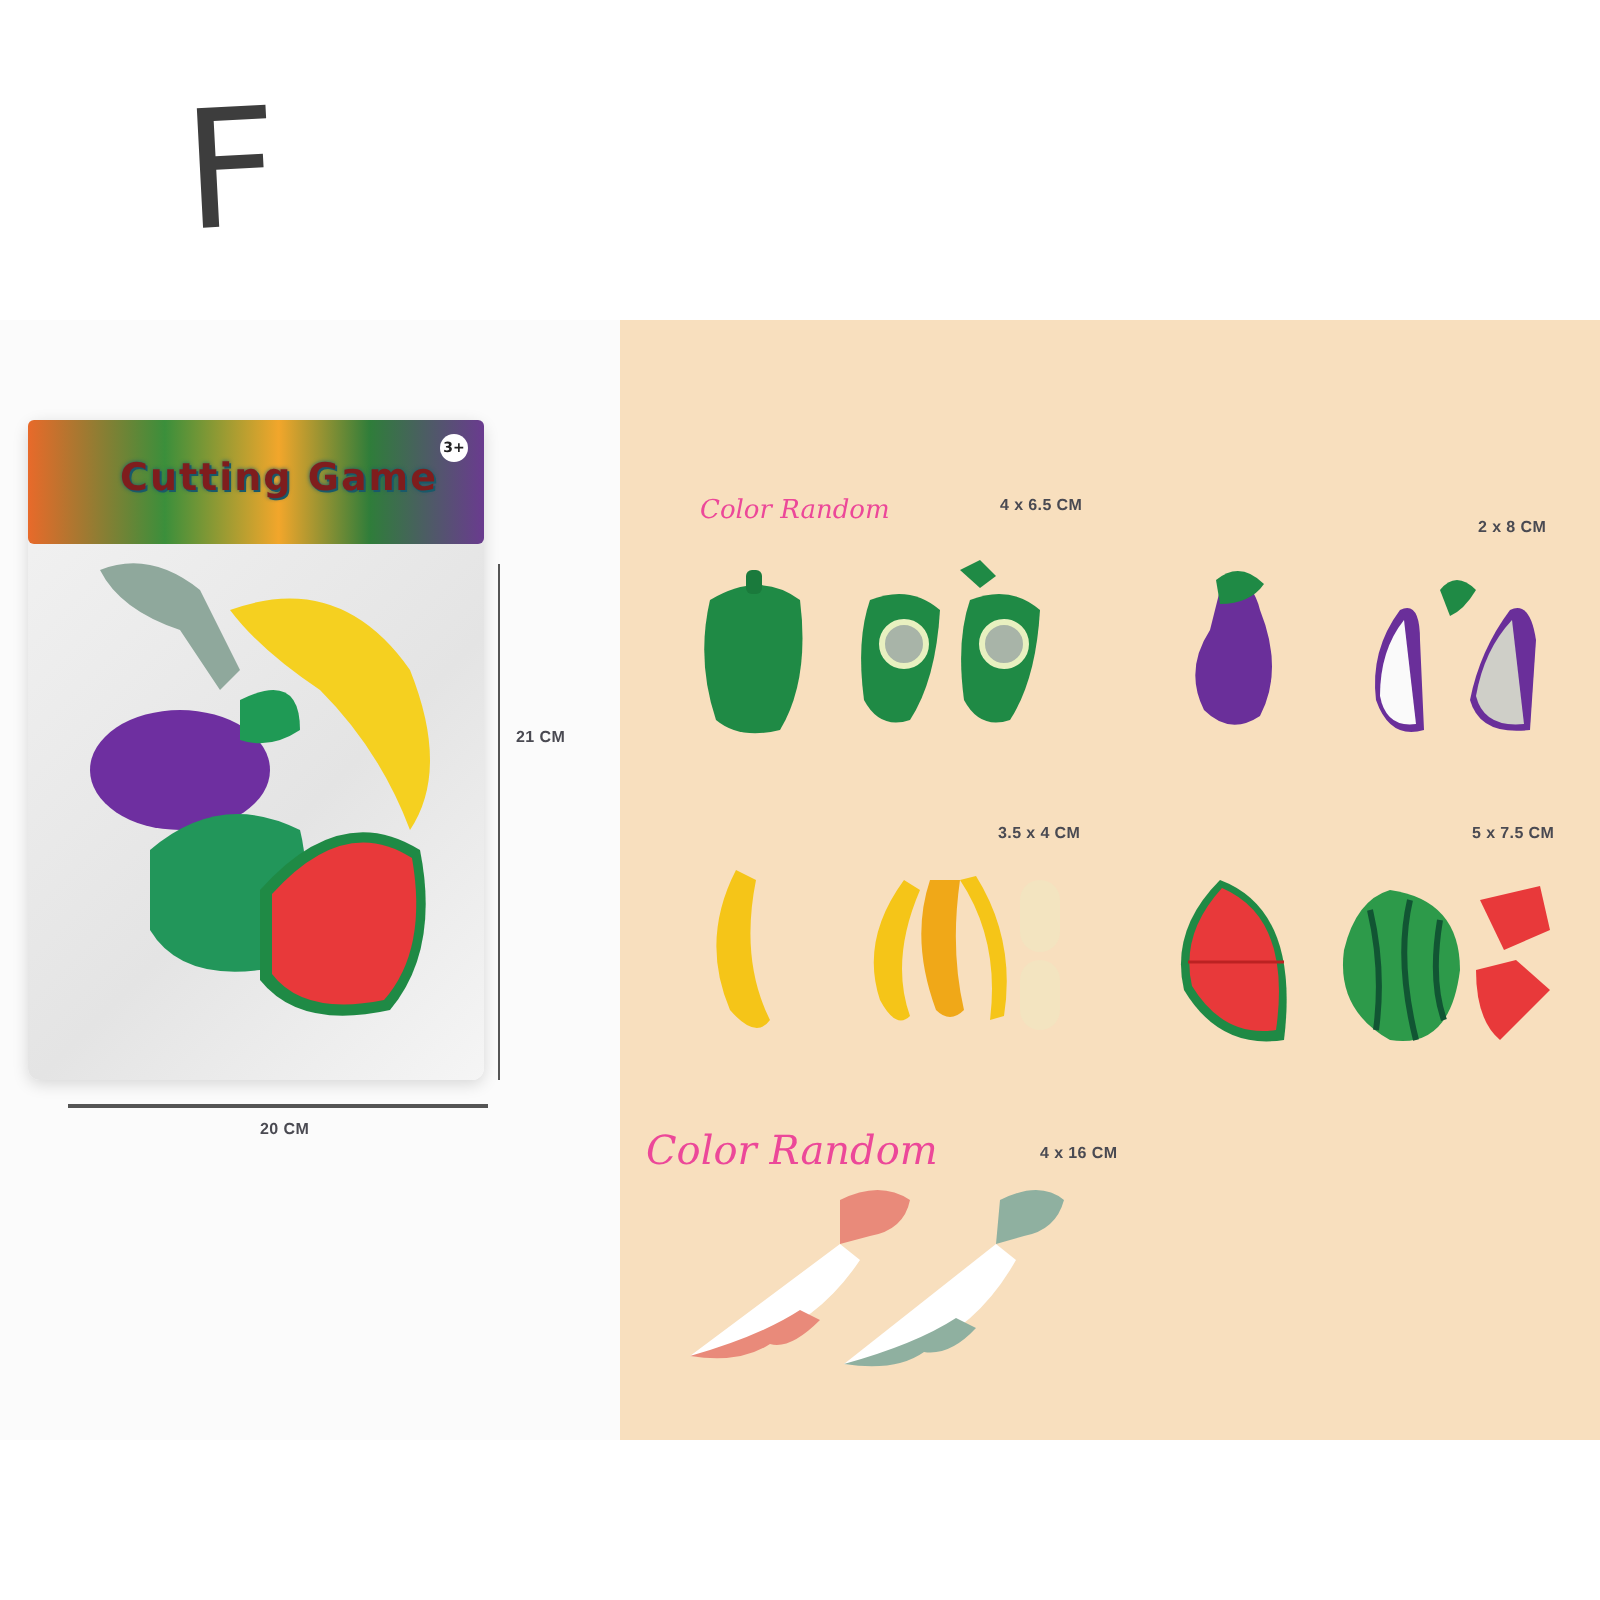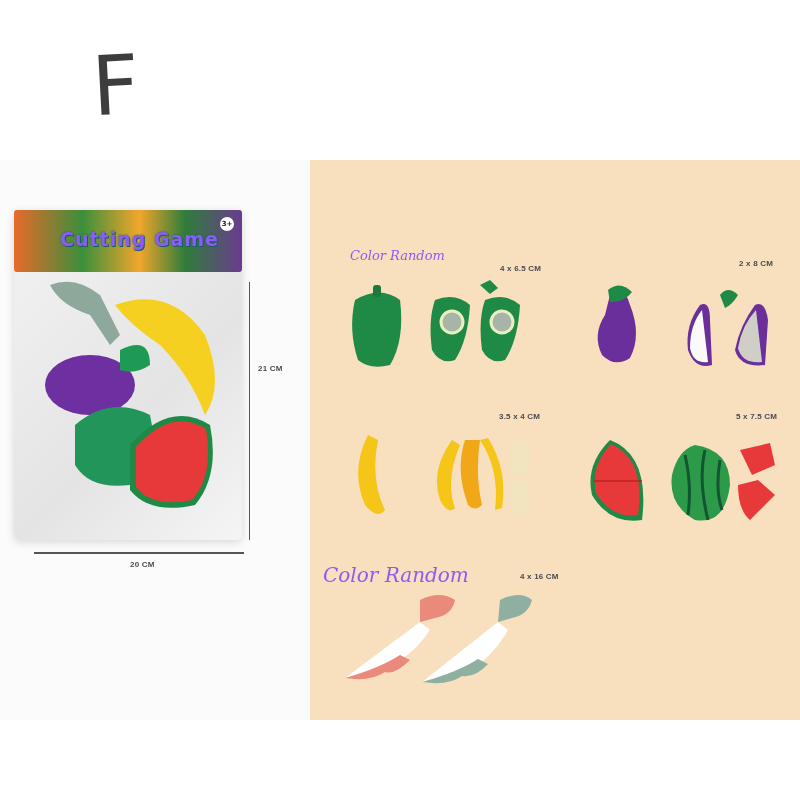--- a/index.html
+++ b/index.html
@@ -2,24 +2,24 @@
 <html><head>
 <meta charset="utf-8">
 <style>
   html,body{margin:0;padding:0;}
   body{width:800px;height:800px;background:#ffffff;position:relative;overflow:hidden;font-family:"DejaVu Sans",sans-serif;}
   .abs{position:absolute;}
   .variant-letter{left:92px;top:38px;font-size:82px;color:#3d3d3d;font-family:"DejaVu Sans",sans-serif;font-weight:400;transform:rotate(-3deg);letter-spacing:0;}
   .left-panel{left:0;top:160px;width:310px;height:560px;background:#fbfbfb;}
   .right-panel{left:310px;top:160px;width:490px;height:560px;background:#f8dfbe;}
   .dim{color:#4a4a52;font-size:8px;font-weight:bold;letter-spacing:0.2px;font-family:"Liberation Sans",sans-serif;}
-  .script{font-family:"DejaVu Serif",serif;font-style:italic;color:#8b5cf6;}
+  .script{font-family:"DejaVu Serif",serif;font-style:italic;color:#ec4899;}
   .package{left:14px;top:210px;width:228px;height:330px;background:linear-gradient(135deg,#f3f3f3,#e4e4e4 60%,#f5f5f5);border-radius:6px;box-shadow:0 2px 8px rgba(0,0,0,0.15);}
   .header-card{left:14px;top:210px;width:228px;height:62px;background:linear-gradient(90deg,#e86a2a,#3b8f3b 30%,#f2a62b 55%,#2f7d3a 75%,#6a3b8f);border-radius:3px;}
-  .brand-text{left:60px;top:228px;font-size:19px;font-weight:bold;color:#8b5cf6;font-family:"DejaVu Sans",sans-serif;text-shadow:0 0 2px #1a5a6a,1px 1px 0 #1a5a6a;letter-spacing:1px;text-align:right;}
+  .brand-text{left:60px;top:228px;font-size:19px;font-weight:bold;color:#7f1d1d;font-family:"DejaVu Sans",sans-serif;text-shadow:0 0 2px #1a5a6a,1px 1px 0 #1a5a6a;letter-spacing:1px;text-align:right;}
   .age-badge{left:220px;top:217px;width:14px;height:14px;border-radius:50%;background:#fff;color:#222;font-size:7px;font-weight:bold;text-align:center;line-height:14px;}
   .dim-line-v{left:249px;top:282px;width:1px;height:258px;background:#555;}
   .dim-line-h{left:34px;top:552px;width:210px;height:2px;background:#555;}
 </style>
 </head>
 <body>
 
 <div class="abs variant-letter">F</div>
 
 <div class="abs left-panel"></div>
@@ -45,21 +45,21 @@
 
 <div class="abs dim-line-v"></div>
 <div class="abs dim" style="left:258px;top:364px">21 CM</div>
 <div class="abs dim-line-h"></div>
 <div class="abs dim" style="left:130px;top:560px">20 CM</div>
 
 <div class="abs right-panel"></div>
 
 <div class="abs script" style="left:350px;top:248px;font-size:13px;">Color Random</div>
 
-<div class="abs dim" style="left:500px;top:264px">4 x 6.5 CM</div>
+<div class="abs dim" style="left:500px;top:248px">4 x 6.5 CM</div>
 <svg class="abs" style="left:340px;top:280px" width="210" height="100">
   <path d="M15 20 Q40 5 60 20 Q65 60 50 85 Q30 90 18 80 Q8 50 15 20Z" fill="#1f8a45"></path>
   <rect x="33" y="5" width="8" height="12" rx="3" fill="#1a7a3c"></rect>
   <path d="M95 20 Q115 12 130 25 Q128 60 115 80 Q100 85 92 70 Q88 40 95 20Z" fill="#1f8a45"></path>
   <circle cx="112" cy="42" r="11" fill="#a8b4a8" stroke="#e8f0c0" stroke-width="3"></circle>
   <path d="M145 20 Q165 12 180 25 Q178 60 165 80 Q150 85 142 70 Q138 40 145 20Z" fill="#1f8a45"></path>
   <circle cx="162" cy="42" r="11" fill="#a8b4a8" stroke="#e8f0c0" stroke-width="3"></circle>
   <path d="M140 5 L150 0 L158 8 L150 14Z" fill="#1f8a45"></path>
 </svg>
 

